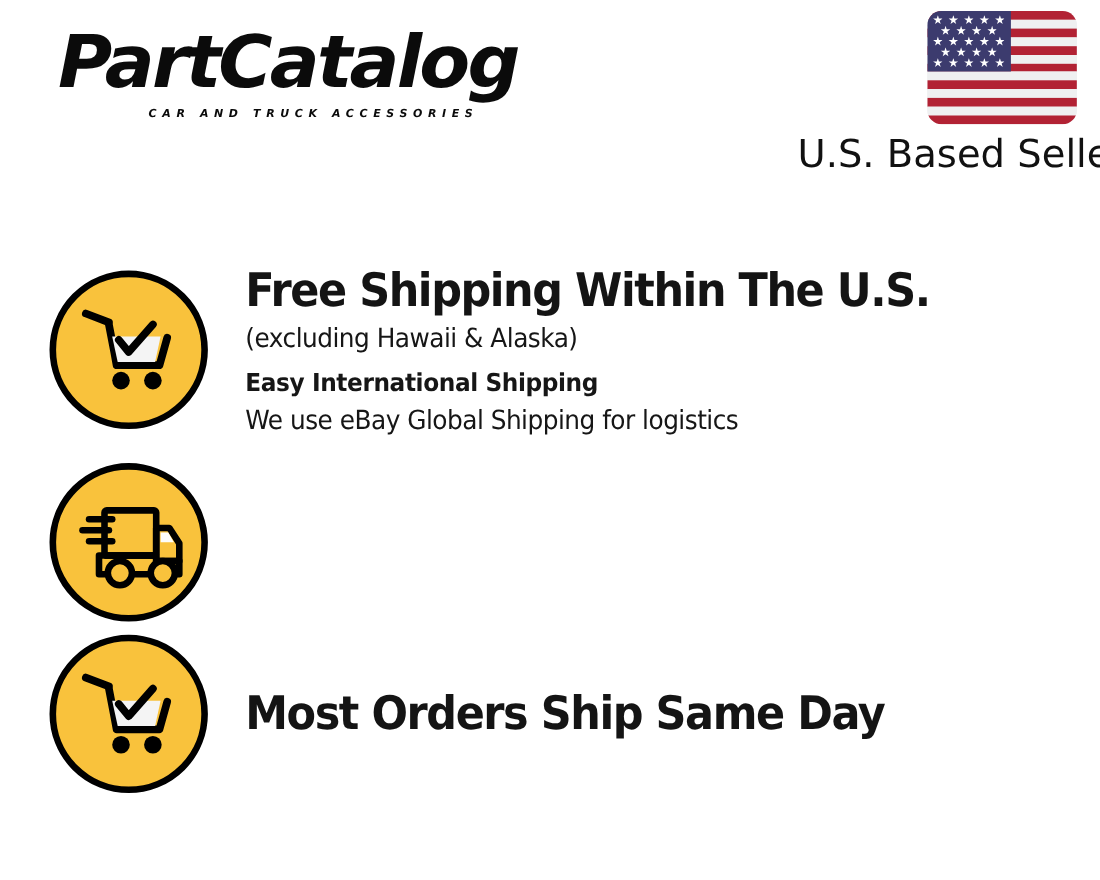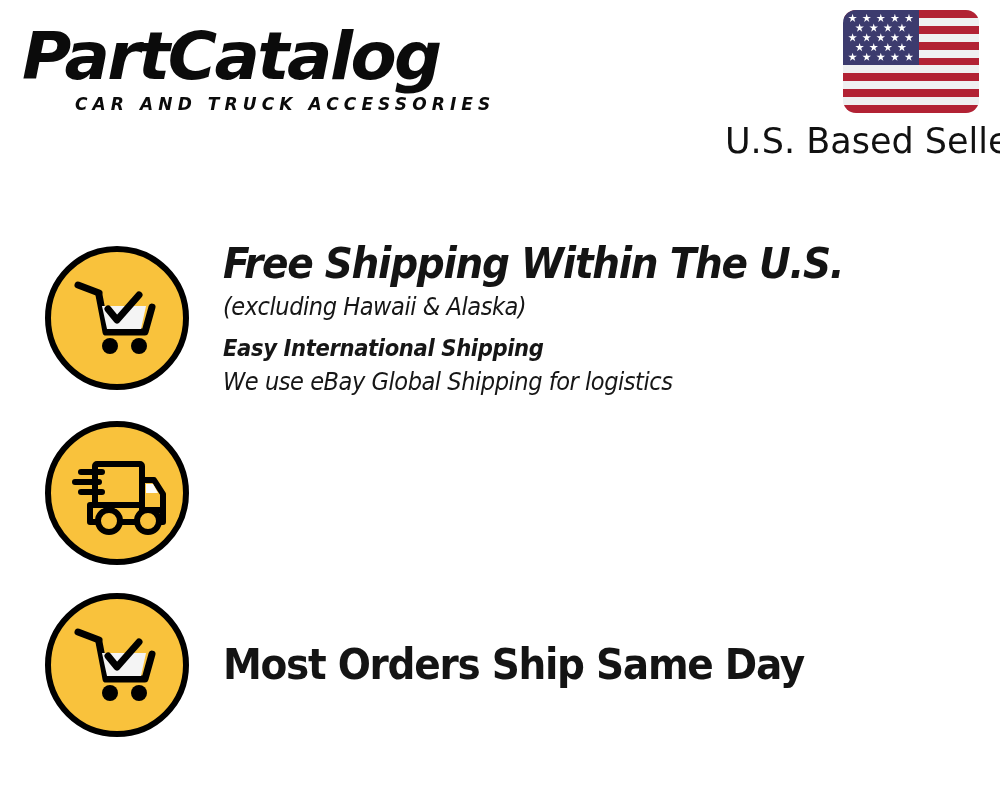--- a/index.html
+++ b/index.html
@@ -20,20 +20,21 @@
     overflow: hidden;
   }
 
   
   #brand-logo {
     position: absolute;
     left: 22px;
     top: 22px;
     width: 470px;
     height: 90px;
+    text-align: center;
   }
   #brand-wordmark {
     position: absolute;
     left: 0;
     top: 0;
     width: 470px;
     height: 70px;
     font-family: "DejaVu Sans", sans-serif;
     font-weight: 700;
     font-style: italic;
@@ -46,21 +47,21 @@
     transform-origin: left top;
   }
   #brand-tagline {
     position: absolute;
     left: 53px;
     top: 73px;
     width: 420px;
     font-family: "DejaVu Sans", sans-serif;
     font-weight: 700;
     font-style: italic;
-    font-size: 17px;
+    font-size: 10px;
     line-height: 18px;
     letter-spacing: 5.1px;
     color: #0b0b0b;
     white-space: nowrap;
   }
 
   
   #us-flag {
     position: absolute;
     left: 843px;
@@ -124,21 +125,21 @@
   }
 
   
   .feature-row {
     position: absolute;
     left: 0;
     width: 1000px;
   }
   #feature-row-0 { top: 243px; height: 165px; }
   #feature-row-1 { top: 418px; height: 152px; }
-  #feature-row-2 { top: 590px; height: 152px; }
+  #feature-row-2 { top: 574px; height: 152px; }
 
   .badge {
     position: absolute;
     left: 42px;
     top: 0;
     width: 150px;
     height: 150px;
   }
   .badge svg { display: block; width: 150px; height: 150px; }
 
@@ -170,21 +171,21 @@
     transform: scaleX(0.94);
     transform-origin: left center;
   }
   .subline.strong {
     font-weight: 700;
     font-size: 22.5px;
     letter-spacing: -0.4px;
   }
 
   
-  #feature-row-0 .feature-text { top: -4px; font-style: italic; }
+  #feature-row-0 .feature-text { top: -4px; }
   #feature-row-0 .headline { margin-bottom: 2px; }
   #feature-row-0 .subline.paren { margin-bottom: 8px; }
   #feature-row-0 .subline.strong { margin-bottom: 1px; }
 
   
   #feature-row-1 .feature-text,
   #feature-row-2 .feature-text {
     top: 50px;
   }
 </style>

